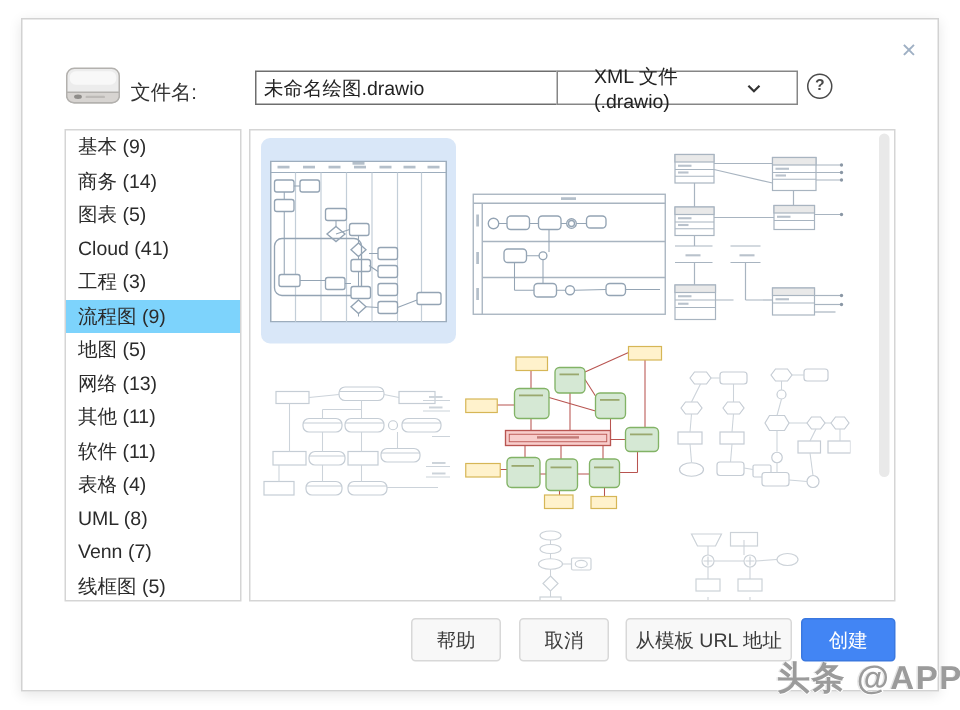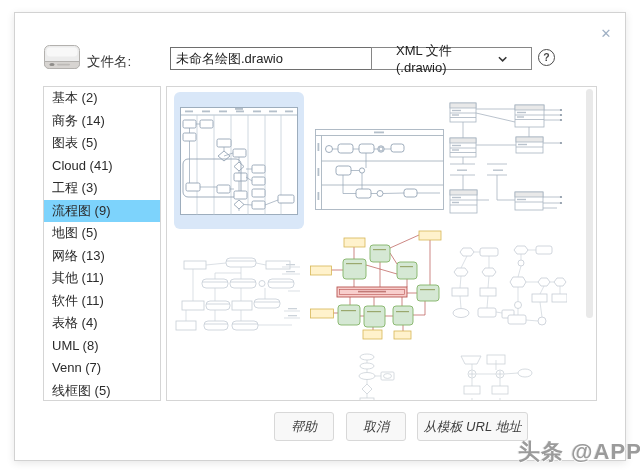--- a/index.html
+++ b/index.html
@@ -31,21 +31,21 @@
   .tpl-panel{position:absolute;left:151px;top:73px;width:431px;height:315px;border:1px solid #d5d5d5;
     box-sizing:border-box;background:#fff;overflow:hidden;}
   .tile{position:absolute;cursor:pointer;}
   .tile.selected{background:#d9e7f8;border-radius:6px;}
   .tile svg{display:block;}
   .scroll-thumb{position:absolute;left:419px;top:2px;width:7px;height:229px;background:#e9e9e9;
     border-radius:4px;cursor:pointer;}
   
   .btn{position:absolute;top:399px;height:29px;box-sizing:border-box;border:1px solid #d8d8d8;
     background:#f8f8f8;border-radius:3px;font-size:13px;color:#3c3c3c;text-align:center;
-    line-height:27px;cursor:pointer;font-family:"Liberation Sans","DejaVu Sans",sans-serif;font-style:italic;}
+    line-height:27px;cursor:pointer;font-family:"Liberation Sans","DejaVu Sans",sans-serif;}
   .btn-help{left:259px;width:60px;}
   .btn-cancel{left:331px;width:60px;}
   .btn-url{left:402px;width:111px;}
   .btn-create{left:519px;width:63px;background:#4285f4;border:1px solid #3a78e0;color:#fff;}
   .watermark{position:absolute;left:518px;top:437px;font-size:22px;font-weight:bold;color:#9b9b9b;
     letter-spacing:1px;text-shadow:0 1px 0 #fff,1px 0 0 #fff,-1px 0 0 #e6e6e6;white-space:nowrap;}
 </style>
 </head>
 <body>
 
@@ -65,21 +65,21 @@
   <input class="hdr-input" type="text" value="未命名绘图.drawio" style="">
   <div class="hdr-select">
     <span>XML 文件 (.drawio)</span>
     <svg width="10" height="6" viewBox="0 0 10 6">
       <polyline points="1,1 5,5 9,1" fill="none" stroke="#333" stroke-width="1.6"></polyline>
     </svg>
   </div>
   <div class="help-circle">?</div>
 
   <div class="sidebar">
-    <div class="side-item">基本 (2)</div>
+    <div class="side-item">基本 (9)</div>
     <div class="side-item">商务 (14)</div>
     <div class="side-item">图表 (5)</div>
     <div class="side-item">Cloud (41)</div>
     <div class="side-item">工程 (3)</div>
     <div class="side-item selected">流程图 (9)</div>
     <div class="side-item">地图 (5)</div>
     <div class="side-item">网络 (13)</div>
     <div class="side-item">其他 (11)</div>
     <div class="side-item">软件 (11)</div>
     <div class="side-item">表格 (4)</div>
@@ -490,17 +490,18 @@
         </g>
       </svg>
     </div>
 
     <div class="scroll-thumb"></div>
   </div>
 
   <div class="btn btn-help">帮助</div>
   <div class="btn btn-url">从模板 URL 地址</div>
   <div class="btn btn-cancel">取消</div>
+  <div class="btn btn-create">创建</div>
 
  </div>
 
  <div class="watermark">头条 @APP猿</div>
 </div>
 
 </body></html>

